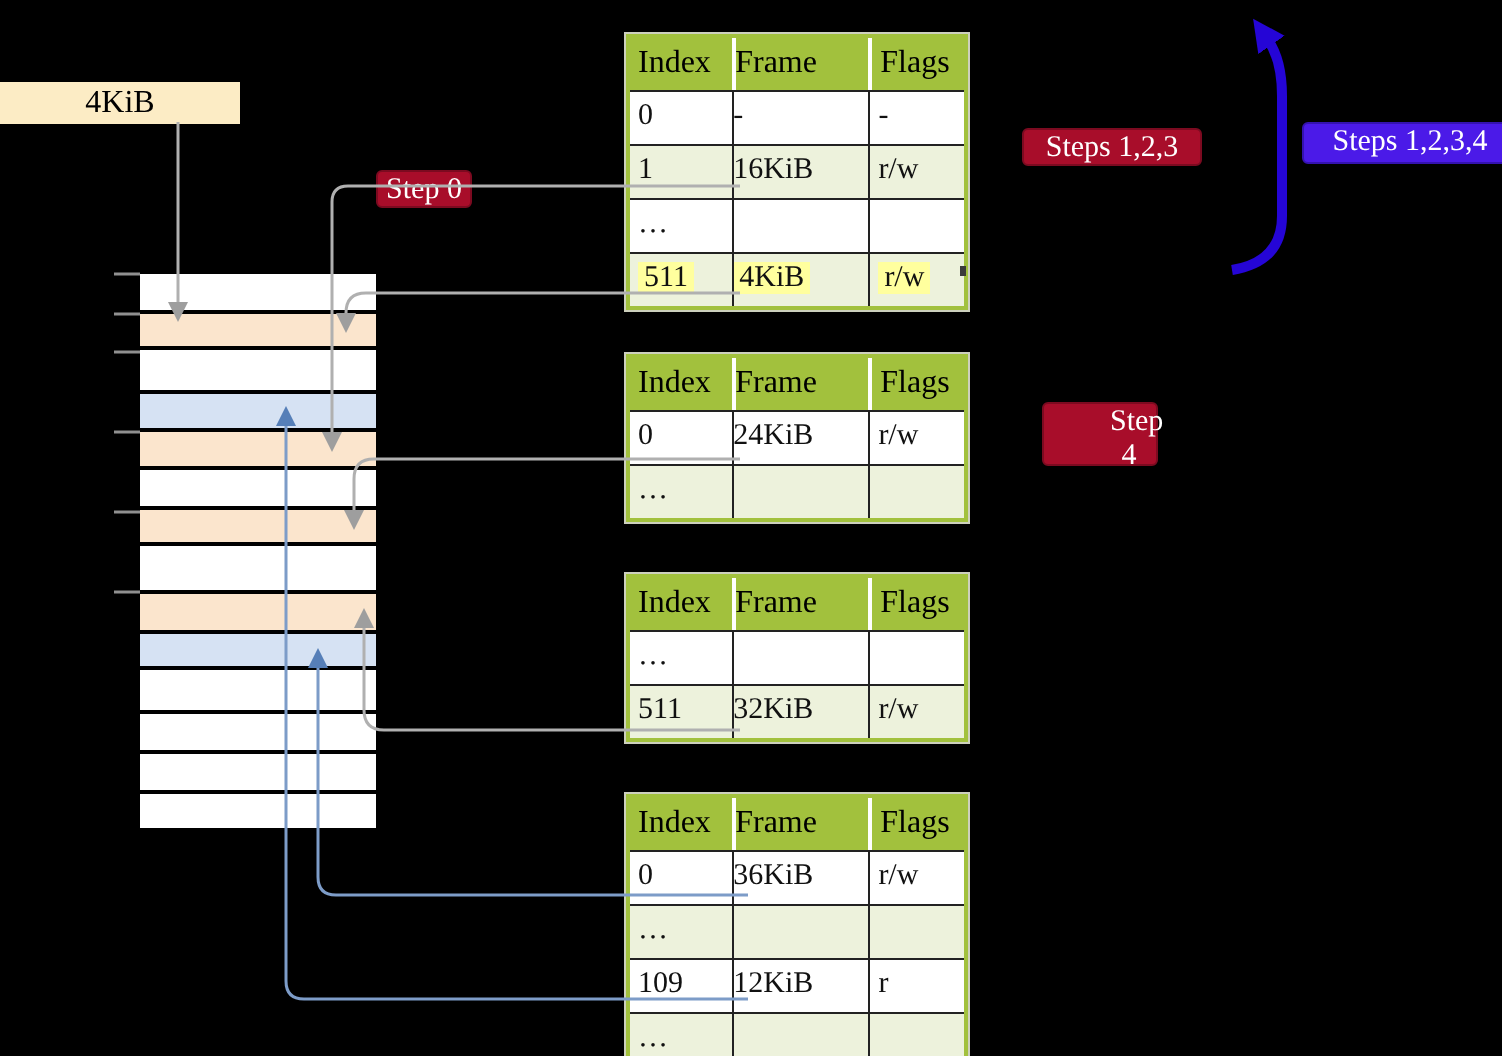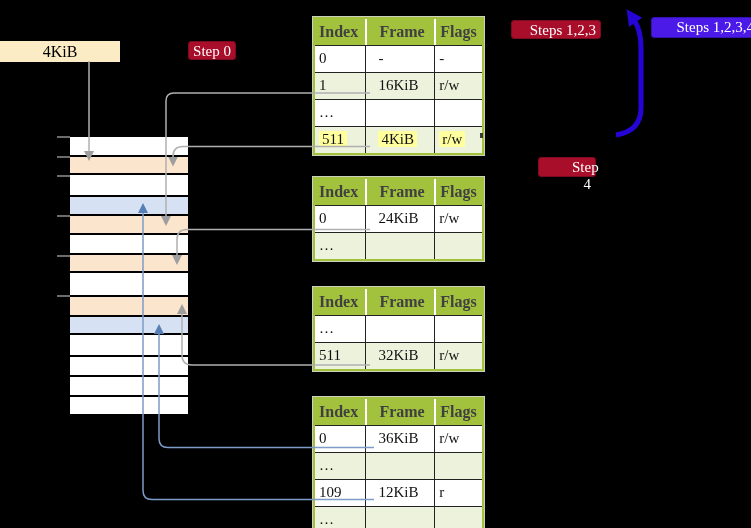--- a/index.html
+++ b/index.html
@@ -1,33 +1,33 @@
 <!DOCTYPE html>
 <html><head>
 <meta charset="utf-8">
 <style>
   html,body{margin:0;padding:0;background:#000;}
   #canvas{position:relative;width:751px;height:528px;background:#000;overflow:hidden;
           font-family:"Liberation Serif","DejaVu Serif",serif;}
   
-  .badge{position:absolute;box-sizing:border-box;text-align:right;color:#fff;
-         font-size:15px;line-height:17px;border-radius:3px;padding:1px 4px;}
+  .badge{position:absolute;box-sizing:border-box;text-align:center;color:#fff;
+         font-size:15px;line-height:17px;border-radius:3px;padding:1px 4px;margin-top:44px;}
   .crimson{background:#a80d2a;border:1px solid #7c0a20;}
   .violet{background:#4b1ae8;border:1px solid #3412b0;}
   .framelabel{position:absolute;box-sizing:border-box;background:#fcecc5;color:#000;
          text-align:center;font-size:16px;line-height:21px;}
   
   .ptable{position:absolute;width:167px;border:2px solid #a2c13d;background:#fff;
           box-shadow:0 0 0 1px #cdd0bd;}
   .prow{display:flex;height:26px;line-height:25px;font-size:15px;color:#111;
         border-top:1px solid #222;}
-  .phead{display:flex;height:26px;line-height:26px;font-size:16px;font-weight:bold;
-         color:#404040;background:#a2c13d;border-top:none;}
+  .phead{display:flex;height:26px;line-height:26px;font-size:16px;font-weight:normal;
+         color:#000000;background:#a2c13d;border-top:none;}
   .c1{width:53px;box-sizing:border-box;padding-left:4px;overflow:hidden;}
-  .c2{width:72px;box-sizing:border-box;padding-left:12px;overflow:hidden;}
+  .c2{width:72px;box-sizing:border-box;padding-left:0;overflow:hidden;}
   .c3{width:50px;box-sizing:border-box;padding-left:4px;overflow:hidden;}
   .phead .c2,.phead .c3{border-left:2px solid #fff;}
   .prow .c2,.prow .c3{border-left:1px solid #222;}
   .alt{background:#edf2dc;}
   .hl{background:#ffff9e;padding:0 3px;}
   
   #strip{position:absolute;left:70px;top:137px;width:118px;}
   .srow{width:100%;box-sizing:border-box;border-bottom:2px solid #000;}
   .srow:last-child{border-bottom:none;}
   svg{position:absolute;left:0;top:0;pointer-events:none;}
@@ -35,21 +35,21 @@
 </head>
 <body>
 
 <div id="canvas">
 
   <div class="framelabel" style="left:0;top:41px;width:120px;height:21px;">4KiB</div>
 
   <div class="badge crimson" style="left:188px;top:41px;width:48px;height:19px;">Step 0</div>
   <div class="badge crimson" style="left:511px;top:20px;width:90px;height:19px;">Steps 1,2,3</div>
   <div class="badge violet" style="left:651px;top:17px;width:108px;height:21px;">Steps 1,2,3,4</div>
-  <div class="badge crimson" style="left:538px;top:157px;width:58px;height:20px;padding-left:33px;">Step 4</div>
+  <div class="badge crimson" style="left:521px;top:157px;width:58px;height:32px;padding-left:33px;">Step 4</div>
 
   <div id="strip">
     <div class="srow" style="height: 20px; background: rgb(255, 255, 255);"></div>
     <div class="srow" style="height: 18px; background: rgb(251, 229, 205);"></div>
     <div class="srow" style="height: 22px; background: rgb(255, 255, 255);"></div>
     <div class="srow" style="height: 19px; background: rgb(214, 226, 243);"></div>
     <div class="srow" style="height: 19px; background: rgb(251, 229, 205);"></div>
     <div class="srow" style="height: 20px; background: rgb(255, 255, 255);"></div>
     <div class="srow" style="height: 18px; background: rgb(251, 229, 205);"></div>
     <div class="srow" style="height: 24px; background: rgb(255, 255, 255);"></div>

